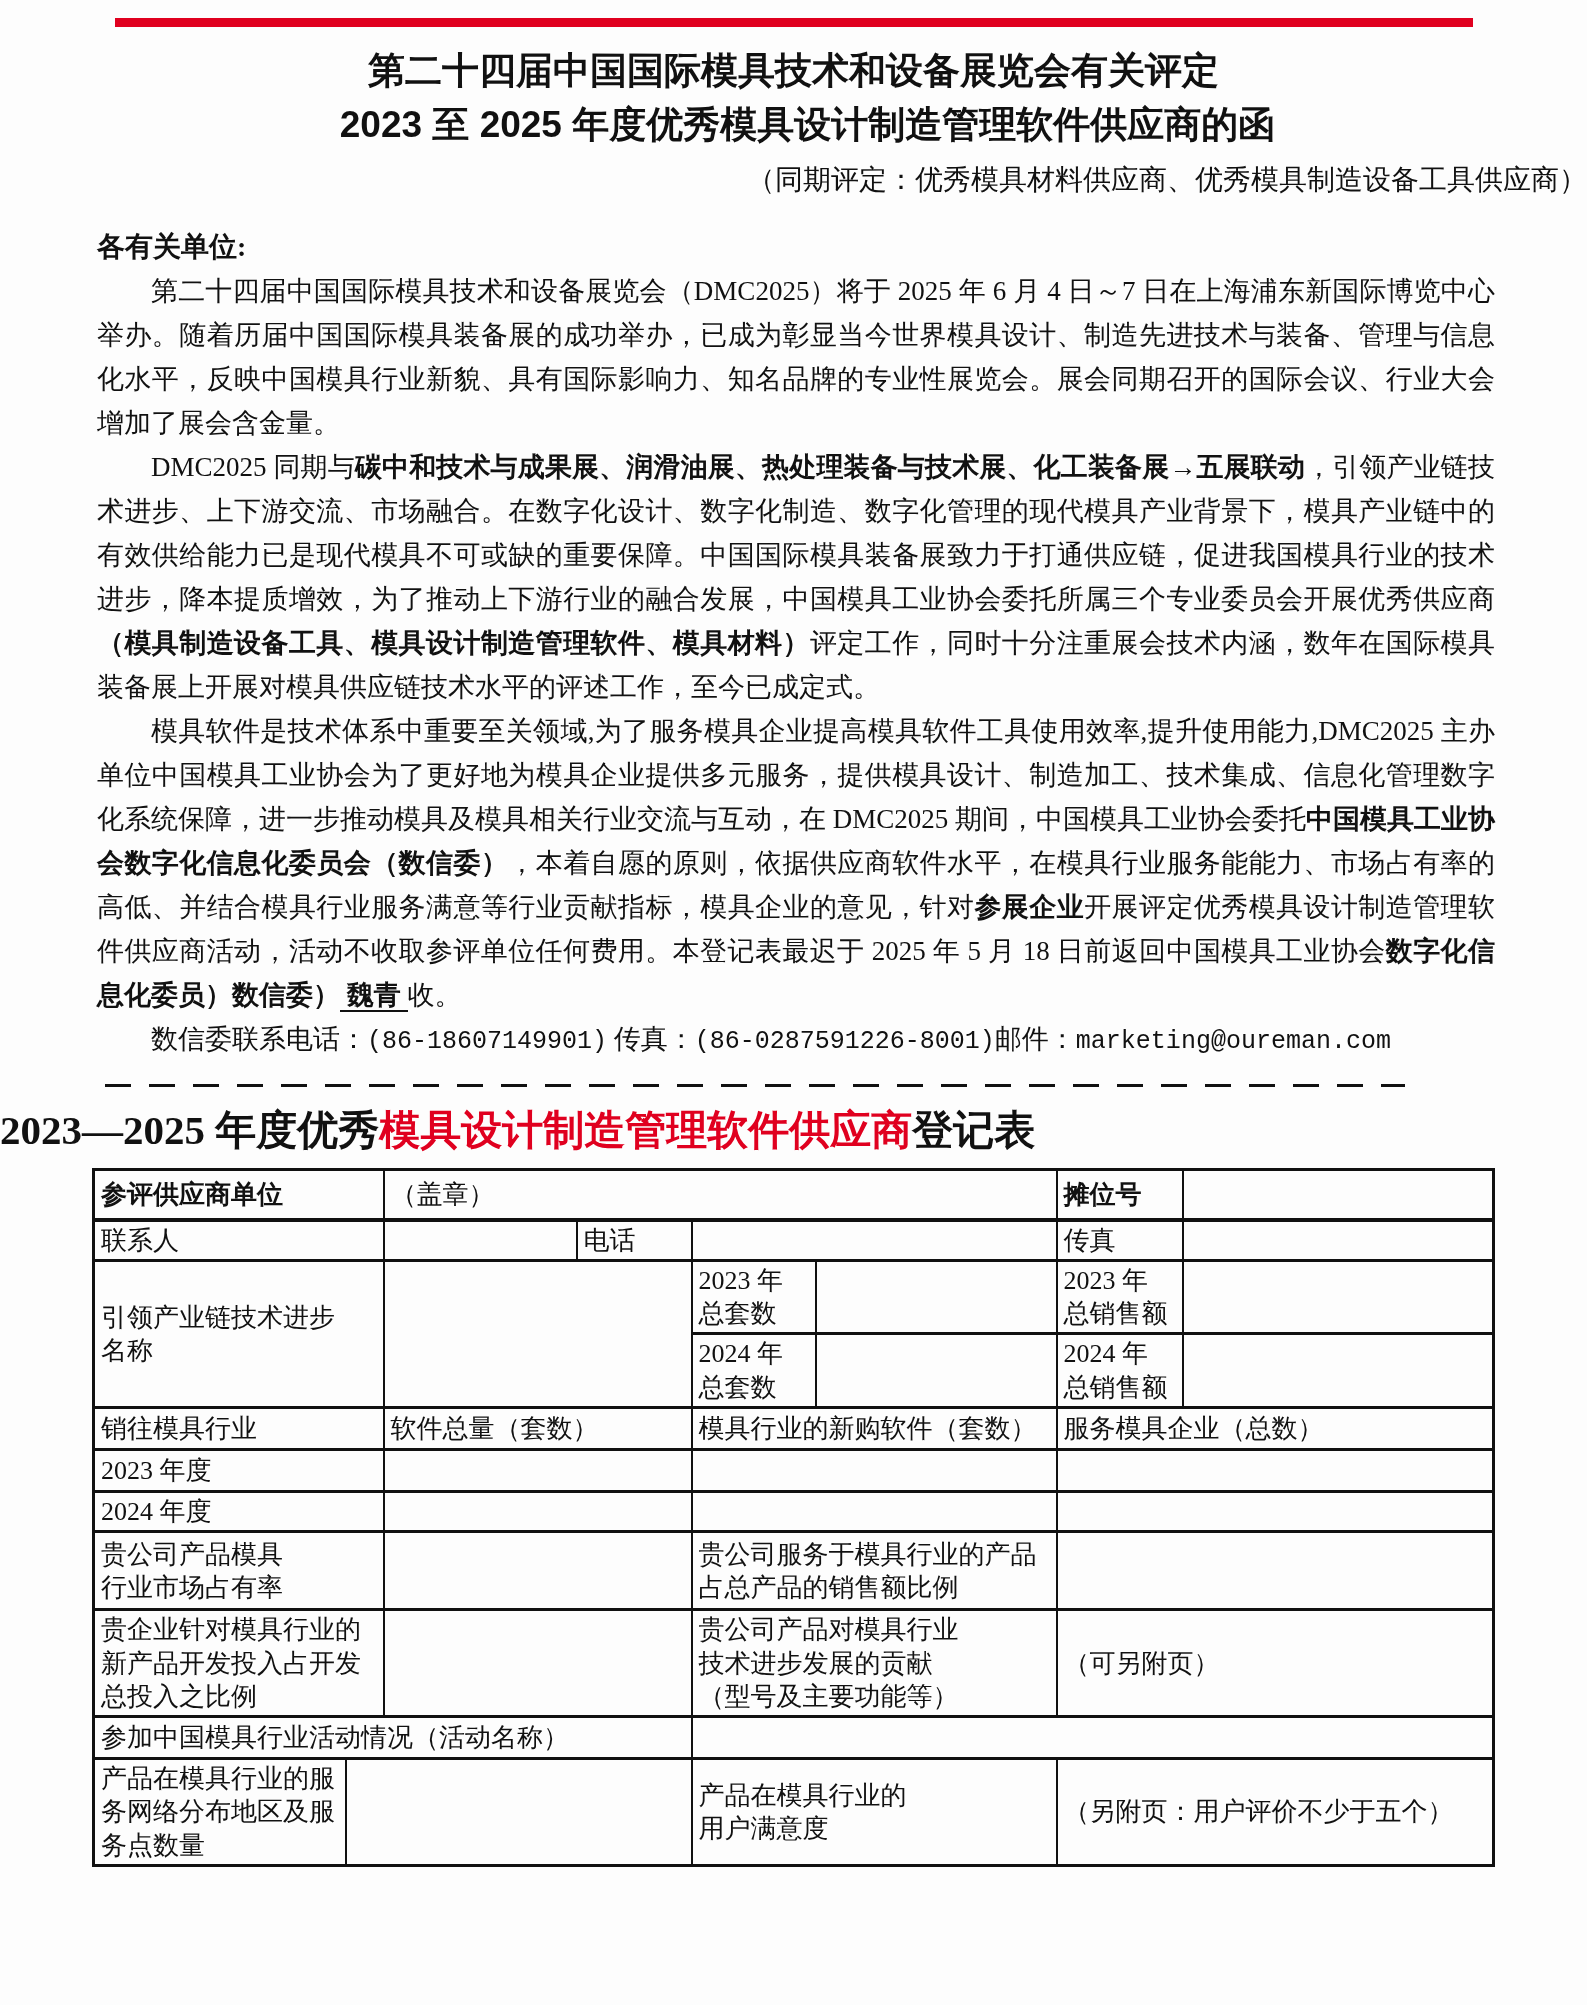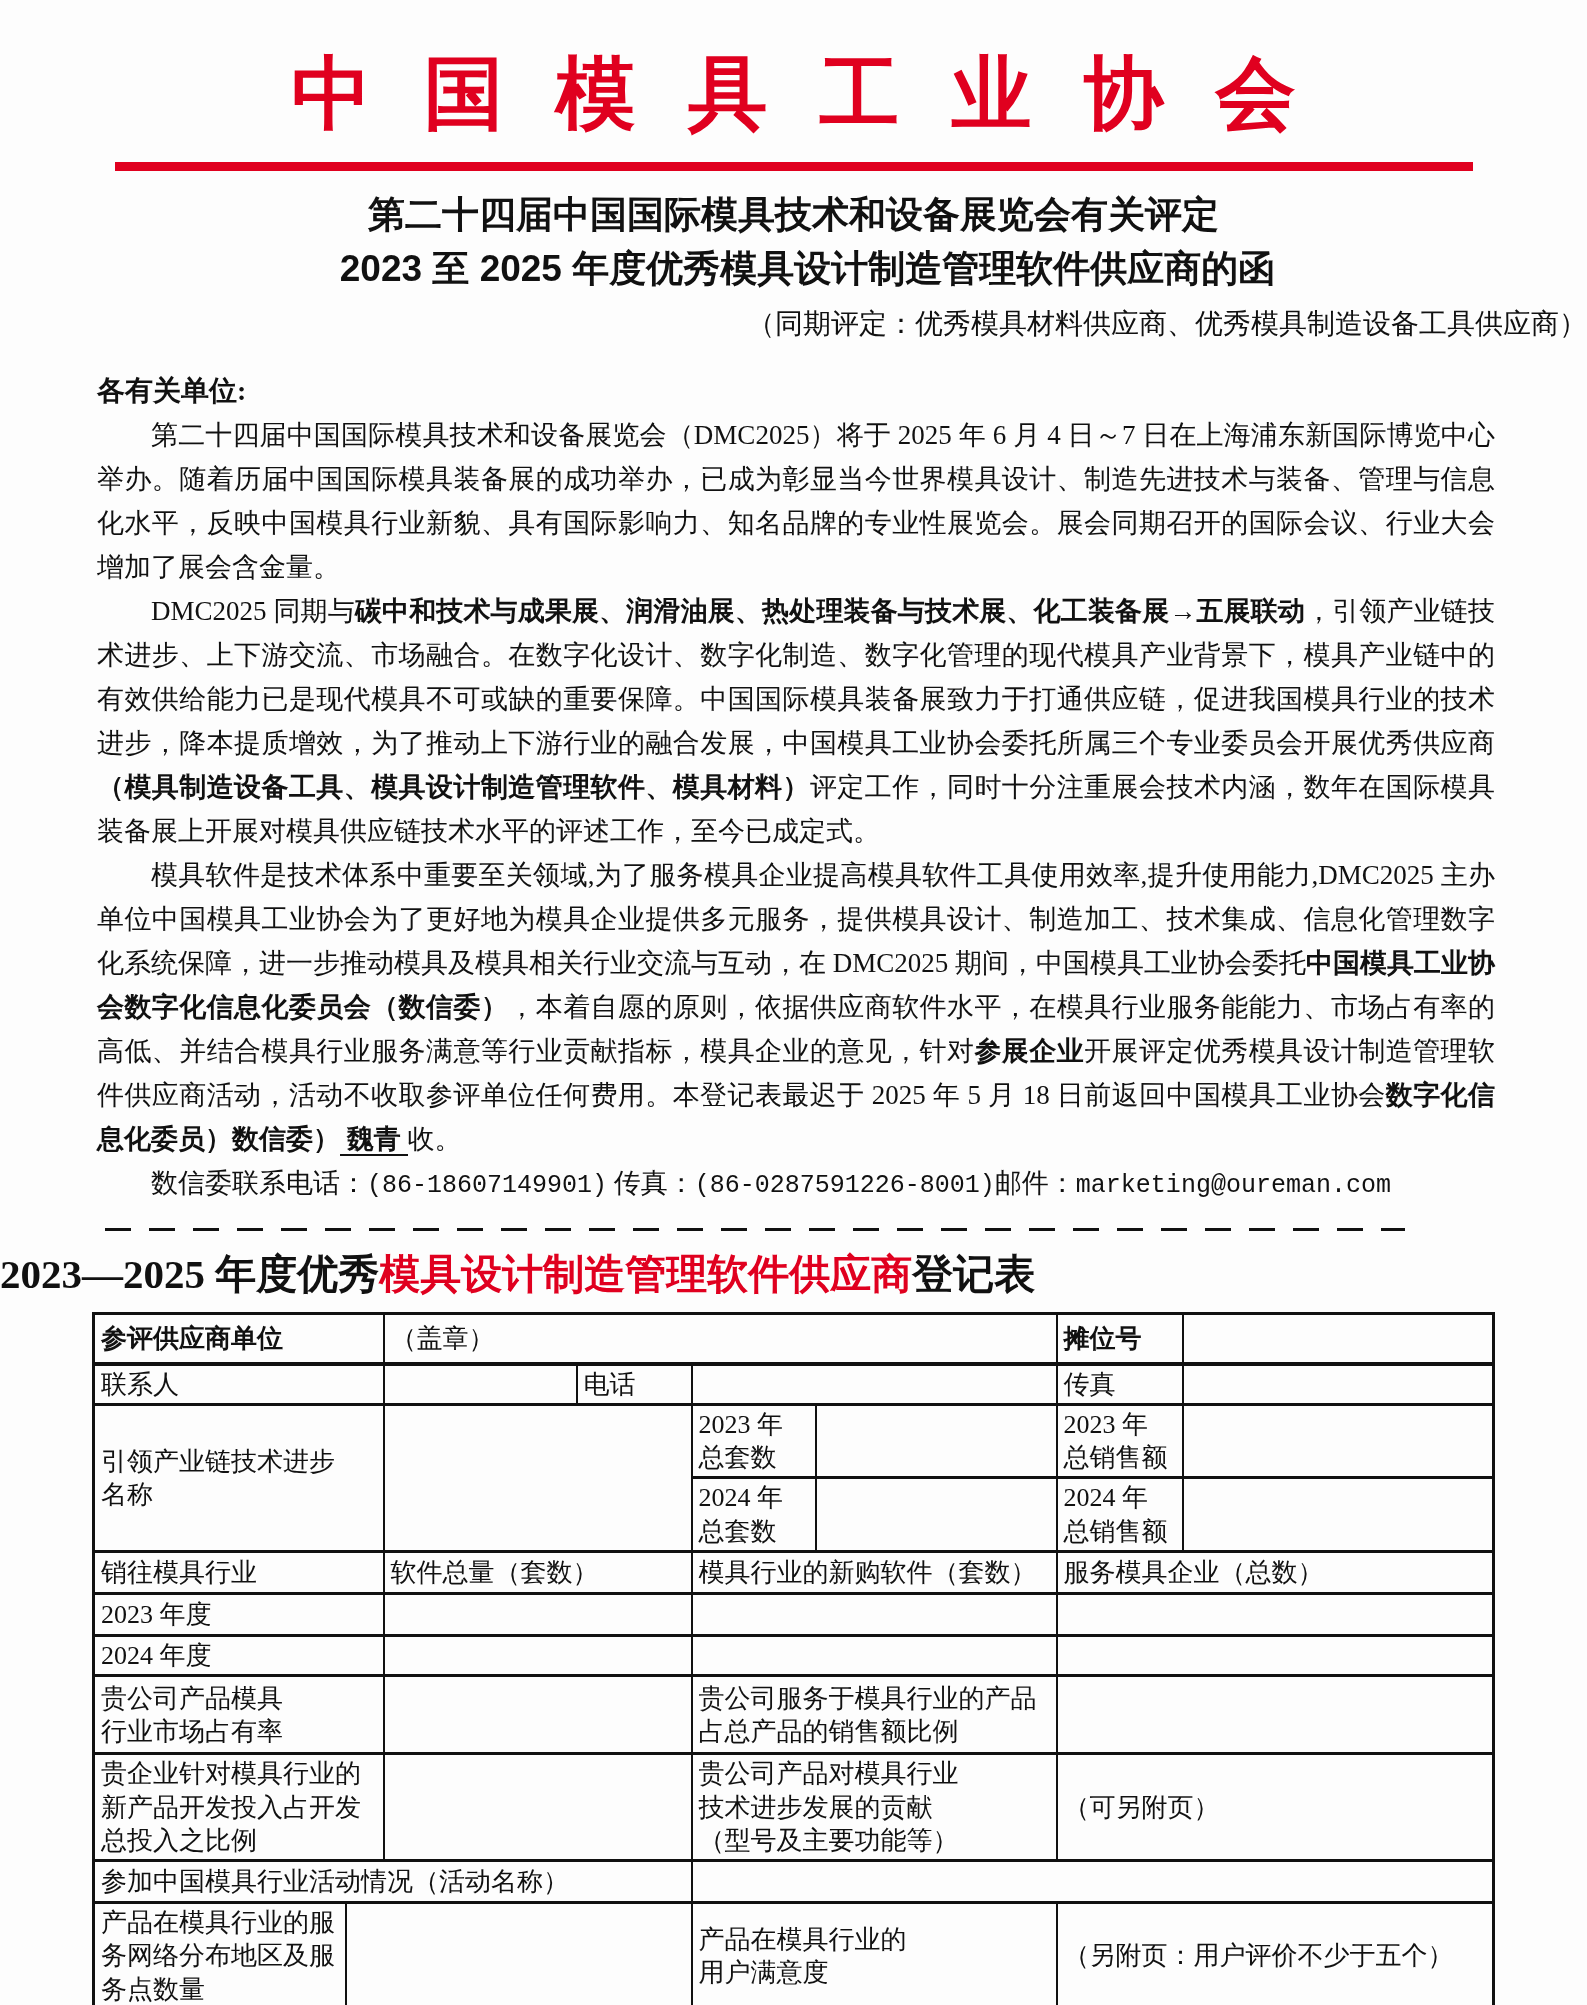--- a/index.html
+++ b/index.html
@@ -52,21 +52,20 @@
   tr.r1 td { border-bottom-width:4px; }
   td.b { font-weight:bold; font-size:28px; }
   td.seal { text-align:left; padding-left:14px; }
   td.note { font-size:22px; }
 </style>
 </head>
 <body>
 
 <div class="page">
 
-  <div class="org-title">中国模具工业协会</div>
   <div class="red-rule"></div>
 
   <div class="doc-title first">第二十四届中国国际模具技术和设备展览会有关评定</div>
   <div class="doc-title second">2023 至 2025 年度优秀模具设计制造管理软件供应商的函</div>
   <div class="doc-subtitle">（同期评定：优秀模具材料供应商、优秀模具制造设备工具供应商）</div>
 
   <div class="body-text">
     <div class="salutation">各有关单位:</div>
 
     <p class="para">第二十四届中国国际模具技术和设备展览会（DMC2025）将于 2025 年 6 月 4 日～7 日在上海浦东新国际博览中心举办。随着历届中国国际模具装备展的成功举办，已成为彰显当今世界模具设计、制造先进技术与装备、管理与信息化水平，反映中国模具行业新貌、具有国际影响力、知名品牌的专业性展览会。展会同期召开的国际会议、行业大会增加了展会含金量。</p>

